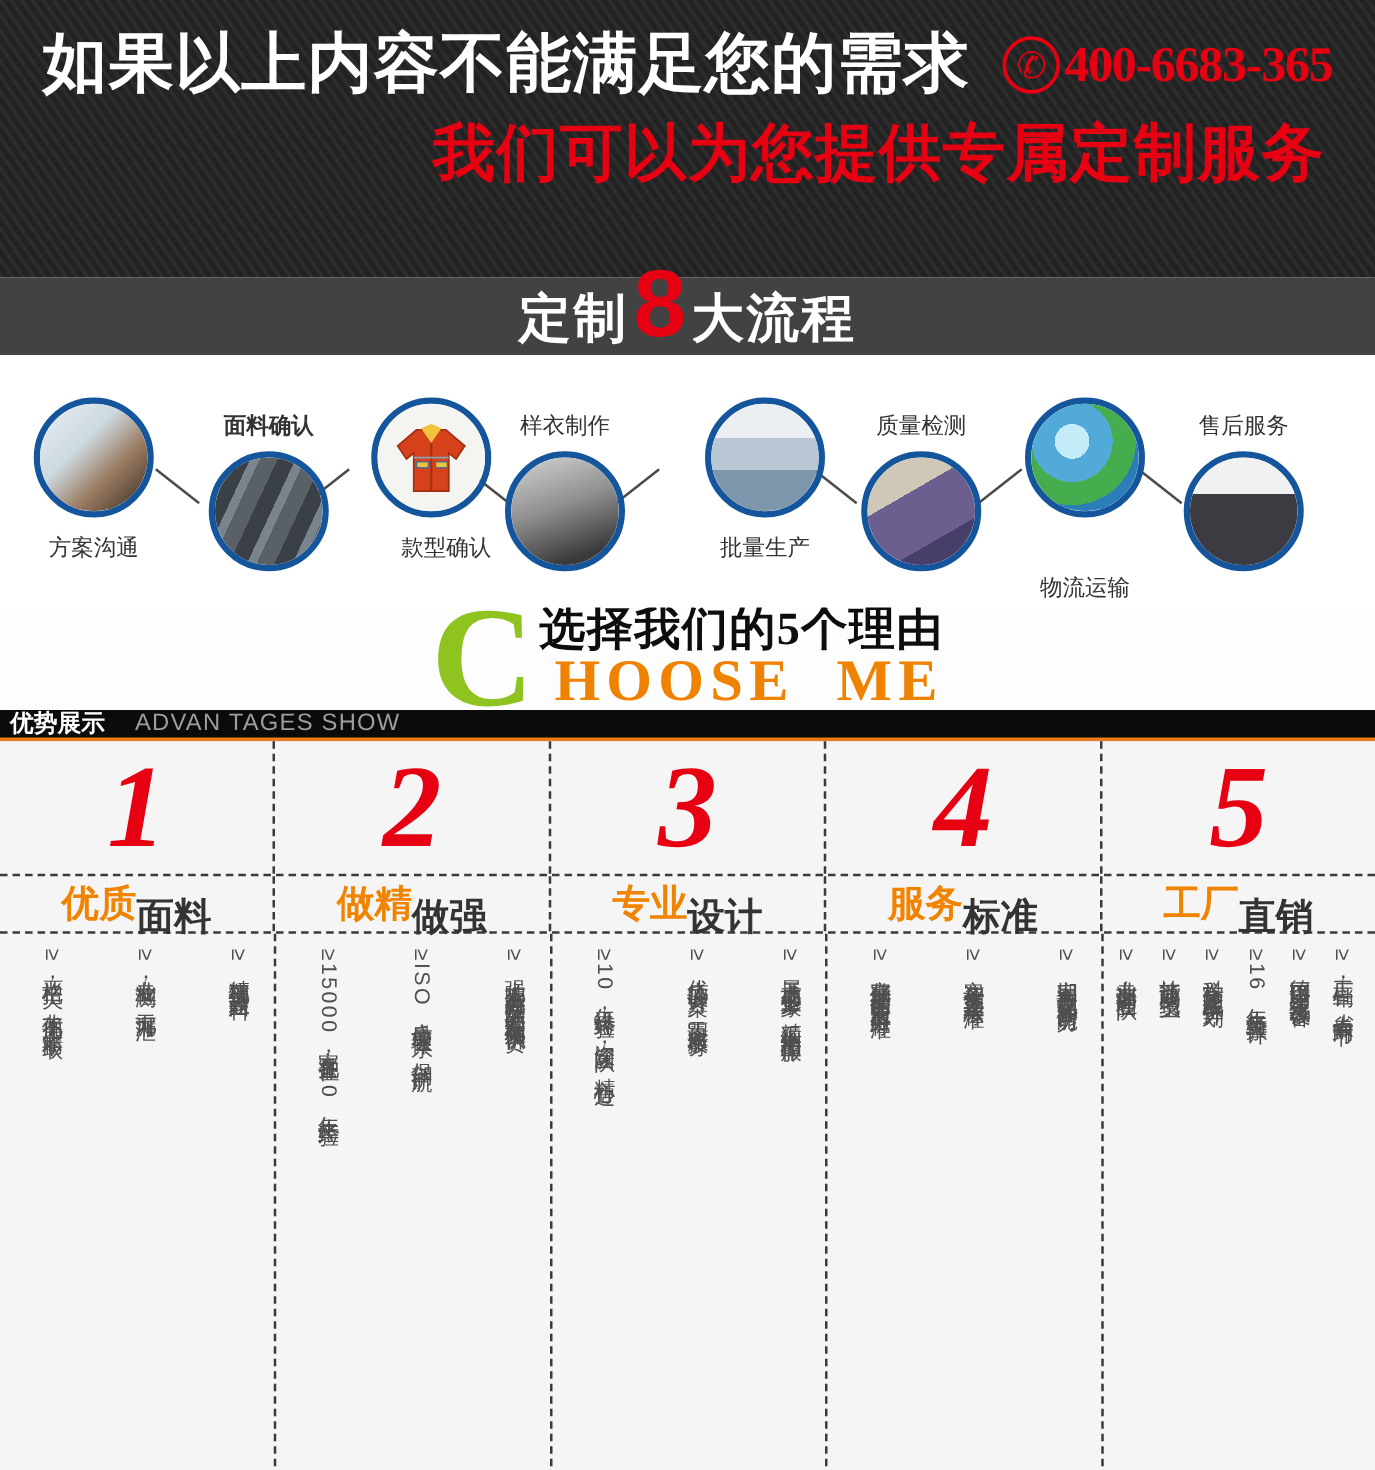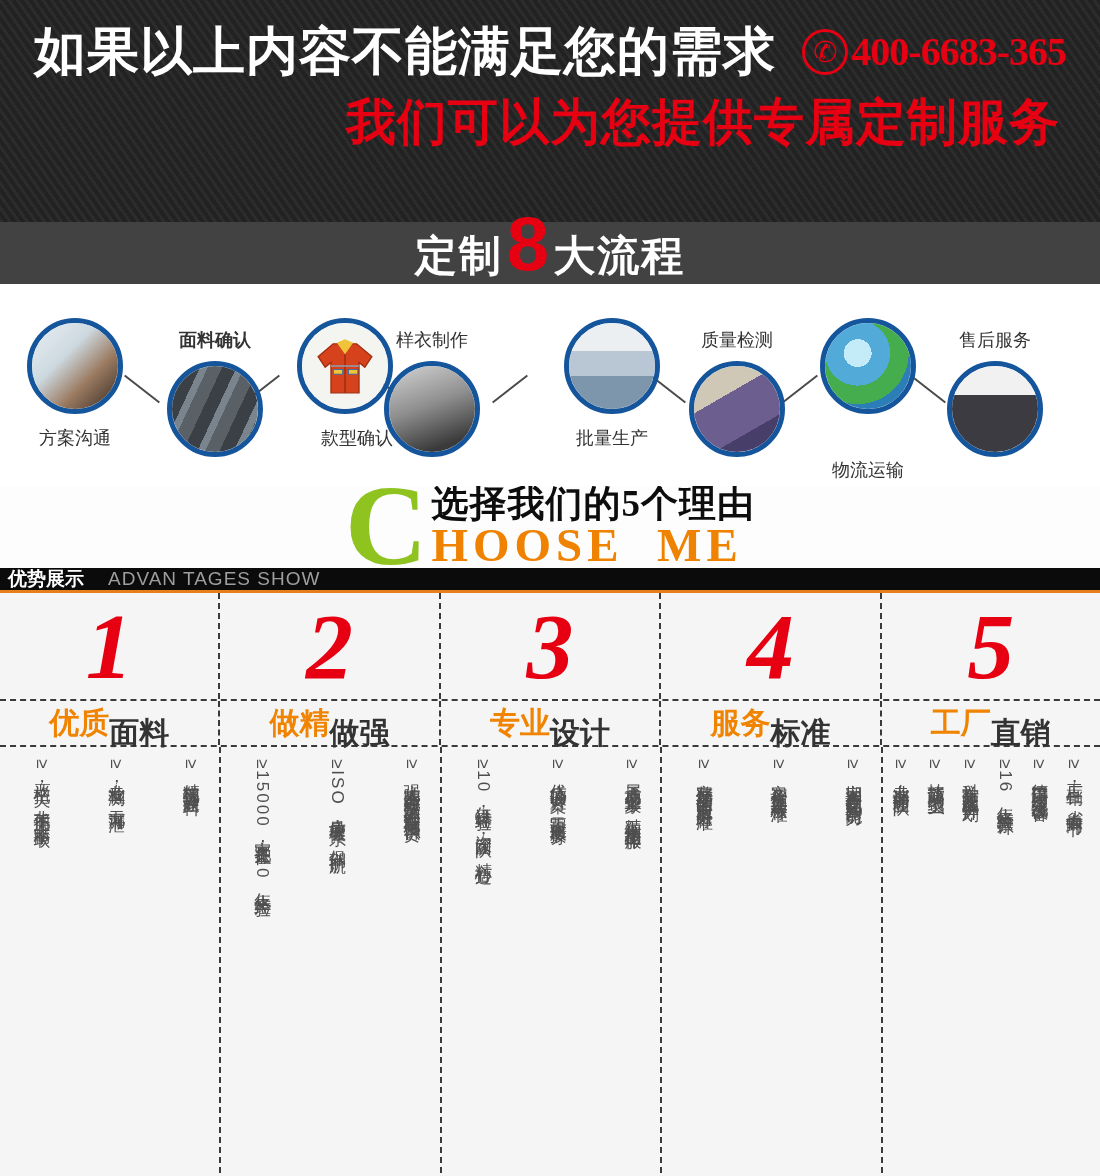--- a/index.html
+++ b/index.html
@@ -33,41 +33,41 @@
   .process { position:relative; height:202px; background:#fff; }
   .step { position:absolute; width:120px; display:flex; flex-direction:column; align-items:center; }
   .step.high { top:34px; }
   .step.low  { top:44px; }
   .circle { width:96px; height:96px; border:5px solid #15559c; border-radius:50%;
     overflow:hidden; background:#fff; flex:none; }
   .photo { width:100%; height:100%; display:flex; align-items:center; justify-content:center; }
   .step .label { font-size:18px; color:#333; white-space:nowrap; }
   .step.high .label { margin-top:12px; }
   .step.low  .label { margin-bottom:9px; order:-1; }
-  .s1 { left:15px; }  .s2 { left:155px;font-weight:bold; } .s3 { left:273px;align-items:flex-end; } .s4 { left:372px; }
+  .s1 { left:15px; }  .s2 { left:155px;font-weight:bold; } .s3 { left:273px;align-items:flex-end; } .s4 { left:392px; }
   .s5 { left:552px; } .s6 { left:677px; } .s7 { left:808px;gap:32px; } .s8 { left:935px; }
   .p1 { background:linear-gradient(135deg,#e9eff3 0%,#cdd9e0 38%,#9a7a60 66%,#342a22 100%); }
   .p2 { background:repeating-linear-gradient(115deg,#596066 0 13px,#3a4045 13px 26px,#7a848d 26px 33px); }
   .p3 { background:#f4f4f1; }
   .p4 { background:linear-gradient(160deg,#d4d4d4 0%,#8f8f8f 45%,#3a3a3a 85%); }
   .p5 { background:linear-gradient(180deg,#eceff2 0 32%,#b9c7d5 32% 62%,#7e96ac 62% 100%); }
   .p6 { background:linear-gradient(150deg,#cfc8b6 0 35%,#6c5f90 35% 72%,#483e6a 72% 100%); }
   .p7 { background:radial-gradient(circle at 38% 35%,#c4ebf8 0 18%,#52aad9 18% 42%,#46ad4e 42% 66%,#2c7eb8 66% 100%); }
   .p8 { background:linear-gradient(180deg,#f1f1f1 0 34%,#3b3b41 34% 100%); }
   .connector { position:absolute; top:104px; width:44px; border-top:2px solid #4a4a4a; }
   .down { transform:rotate(38deg); }
   .up   { transform:rotate(-38deg); }
   .c1 { left:120px; } .c2 { left:240px; } .c3 { left:368px; } .c4 { left:488px; }
   .c5 { left:646px; } .c6 { left:778px; } .c7 { left:906px; }
 
   
   .choose { height:82px; background:#fdfdfd; display:flex; justify-content:center; }
   .big-c { font-family:"Liberation Serif", serif; font-weight:bold; font-size:114px;
     color:#8ec320; line-height:80px; margin-right:4px; }
-  .choose-text { display:flex; flex-direction:column; justify-content:center; }
+  .choose-text { display:flex; flex-direction:column; justify-content:center;align-items:flex-end; }
   .choose-cn { font-family:"Liberation Serif", serif; font-weight:bold; color:#0d0d0d;
     font-size:37px; line-height:1.05; letter-spacing:1px; }
   .choose-en { font-family:"Liberation Serif", serif; font-weight:bold; color:#ef8200;
     font-size:47px; line-height:1; letter-spacing:5px; white-space:pre; margin-top:-2px; }
 
   
   .adv-bar { height:25px; background:#0b0b0b; border-bottom:3px solid #e87d1b;
     display:flex; align-items:center; padding-left:8px;gap:16px; }
   .adv-cn { color:#fff; font-weight:bold; font-size:19px; margin-right:8px; }
   .adv-en { color:#9e9e9e; font-size:19px; letter-spacing:1px; }

